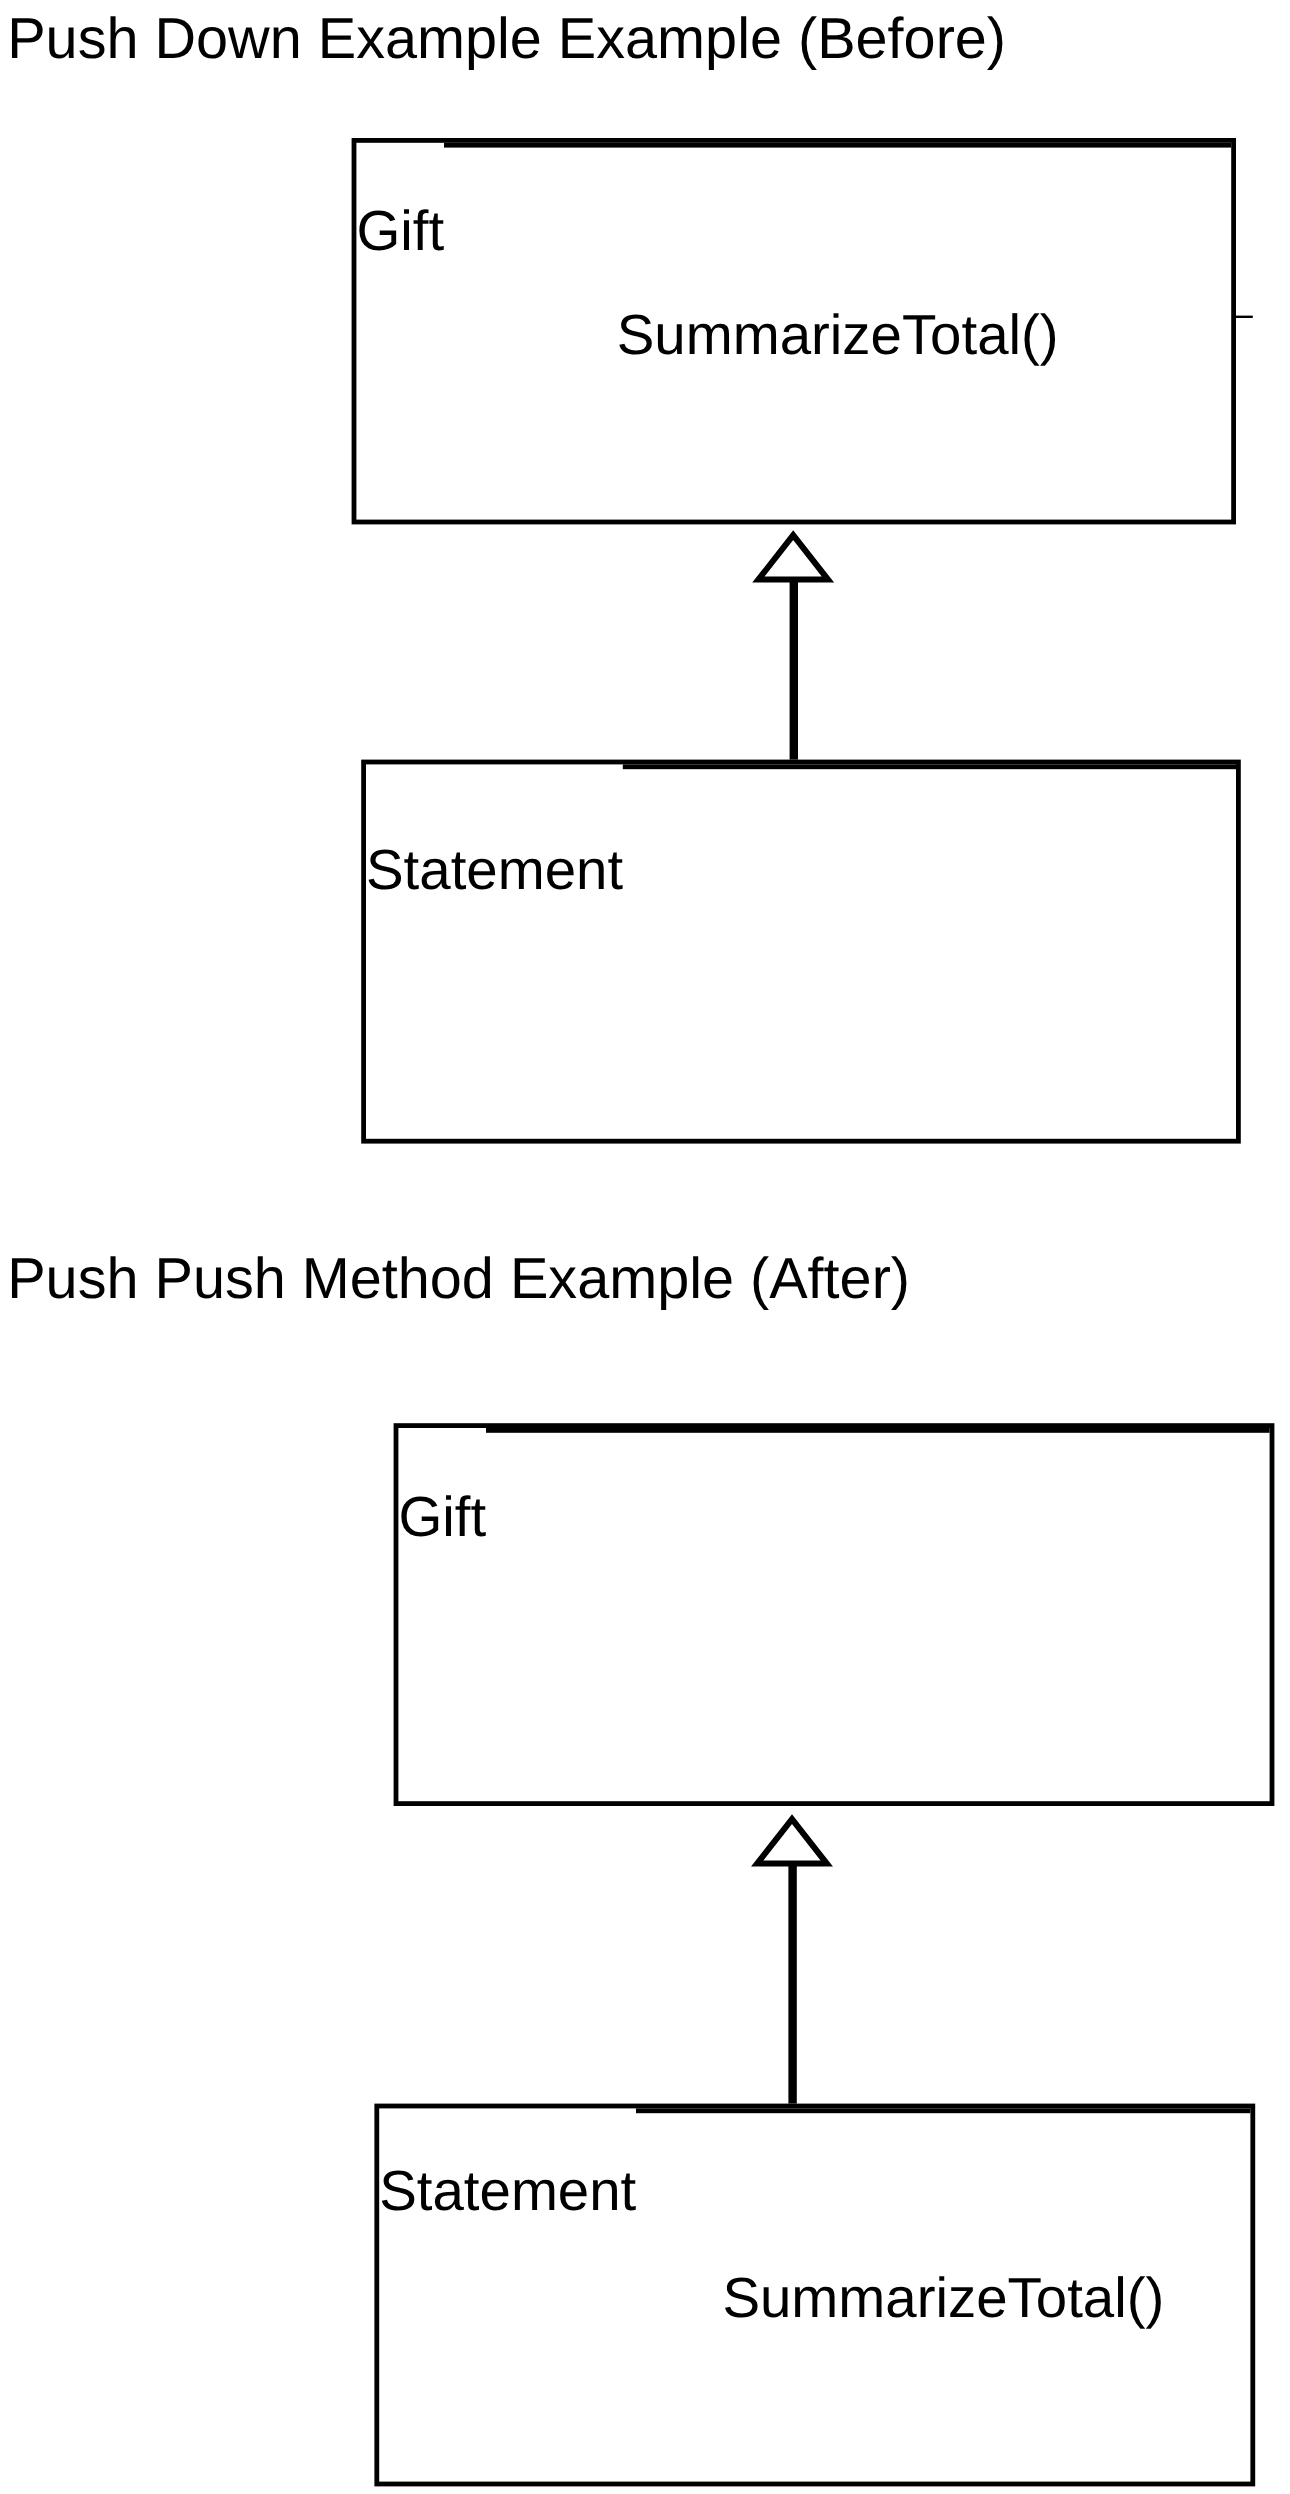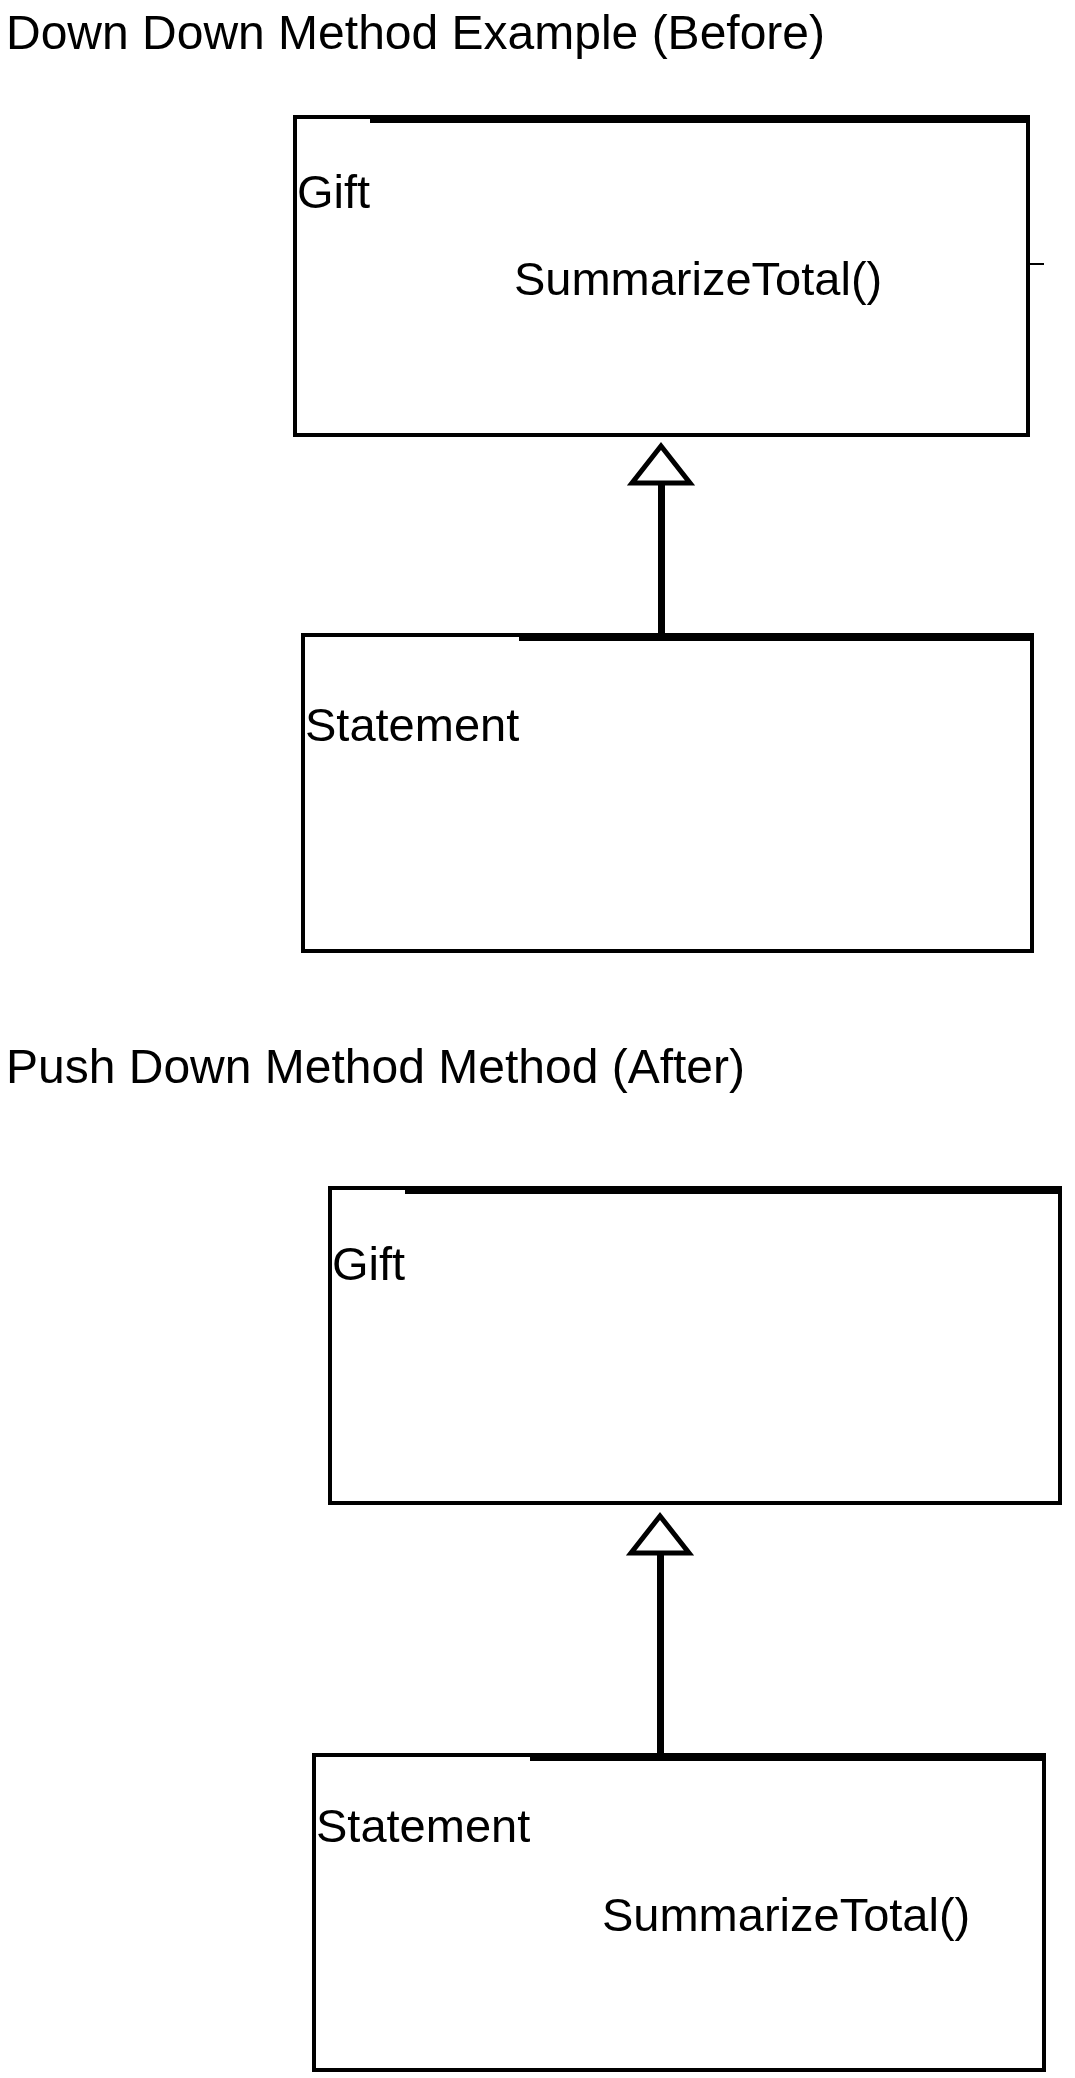--- a/index.html
+++ b/index.html
@@ -69,41 +69,41 @@
 
   .arrow-svg { position: absolute; }
   #arrow-before { left: 600px; top: 438px;  width: 124px; height: 200px; }
   #arrow-after  { left: 600px; top: 1506px; width: 124px; height: 252px; }
 </style>
 </head>
 <body>
 
 <div id="canvas">
 
-  <div class="diagram-title" id="title-before">Down Down Method Example (Before)</div>
+  <div class="diagram-title" id="title-before">Push Down Example Example (Before)</div>
 
   <div class="class-box" id="box-gift-before">
     <div class="compartment name-c">Gift</div>
     <div class="compartment attr-c"></div>
     <div class="compartment method-c">SummarizeTotal()</div>
   </div>
   <div id="sep-overhang-before"></div>
 
   <svg class="arrow-svg" id="arrow-before" viewBox="600 438 124 200" xmlns="http://www.w3.org/2000/svg">
     <rect x="658" y="483" width="7" height="152" fill="#000000"></rect>
     <polygon points="661,446 632,483 690,483" fill="#ffffff" stroke="#000000" stroke-width="5" stroke-linejoin="miter"></polygon>
   </svg>
 
   <div class="class-box" id="box-statement-before">
     <div class="compartment name-c">Statement</div>
     <div class="compartment attr-c"></div>
     <div class="compartment method-c"></div>
   </div>
 
-  <div class="diagram-title" id="title-after">Push Down Method Method (After)</div>
+  <div class="diagram-title" id="title-after">Push Push Method Example (After)</div>
 
   <div class="class-box" id="box-gift-after">
     <div class="compartment name-c">Gift</div>
     <div class="compartment attr-c"></div>
     <div class="compartment method-c"></div>
   </div>
 
   <svg class="arrow-svg" id="arrow-after" viewBox="600 1506 124 252" xmlns="http://www.w3.org/2000/svg">
     <rect x="657" y="1553" width="7" height="202" fill="#000000"></rect>
     <polygon points="660,1516 631,1553 689,1553" fill="#ffffff" stroke="#000000" stroke-width="5" stroke-linejoin="miter"></polygon>

